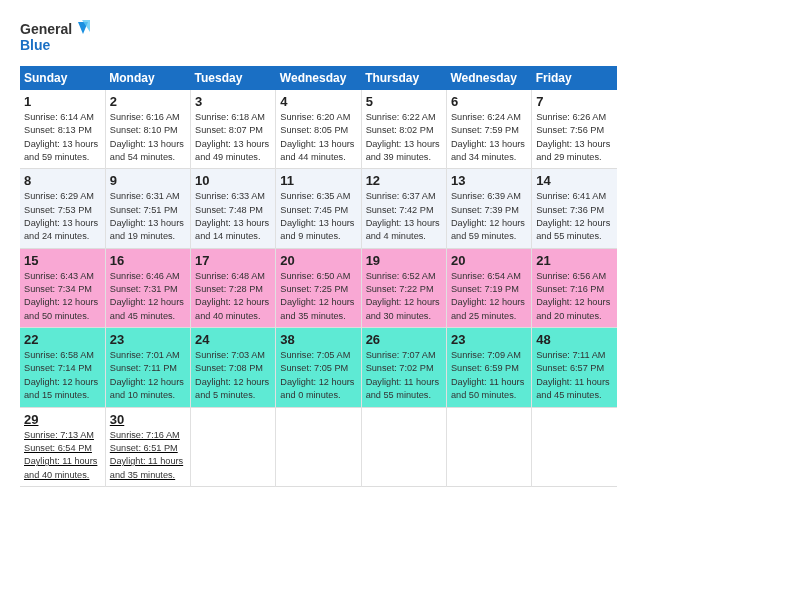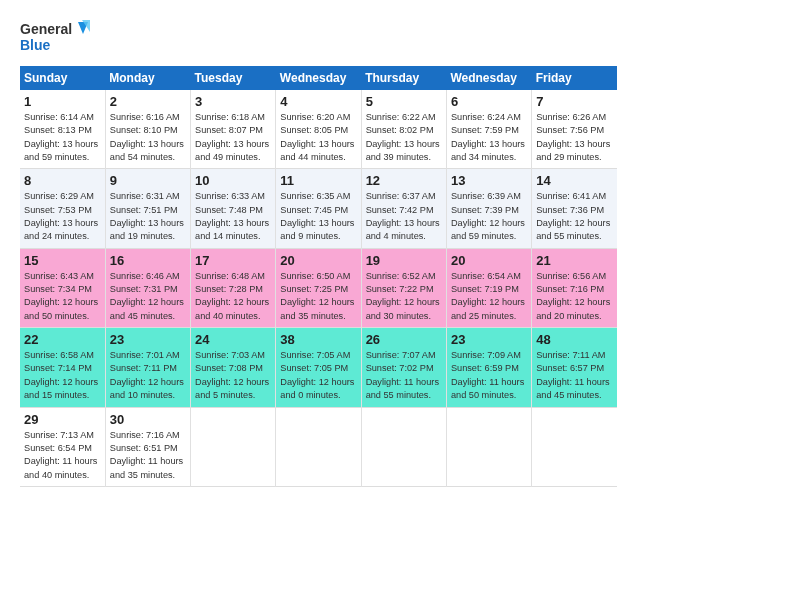--- a/index.html
+++ b/index.html
@@ -83,21 +83,21 @@
       background: #f9f9f9;
     }
     
     tbody tr {
       background: #fff;
     }
     tbody tr:nth-child(1) td { background: #fff; }
     tbody tr:nth-child(2) td { background: #f0f4fa; }
     tbody tr:nth-child(3) td { background: #f9a8d4; }
     tbody tr:nth-child(4) td { background: #5eead4; }
-    tbody tr:nth-child(5) td { background: #fff; }
+    tbody tr:nth-child(5) td { background: #fff; text-decoration: underline; }
     tbody tr:nth-child(6) td { background: #f0f4fa; }
   </style>
 </head>
 <body>
 
 <div class="page">
   <div class="header-area">
     <div class="logo">
   <svg width="70" height="38" viewBox="0 0 70 38">
     <text x="0" y="16" font-size="14" font-weight="bold" fill="#333" font-family="Arial">General</text>

